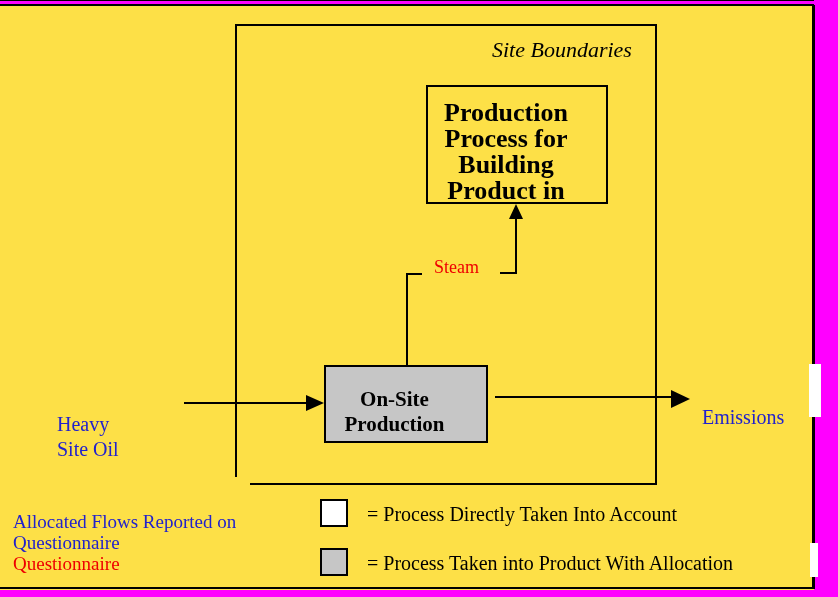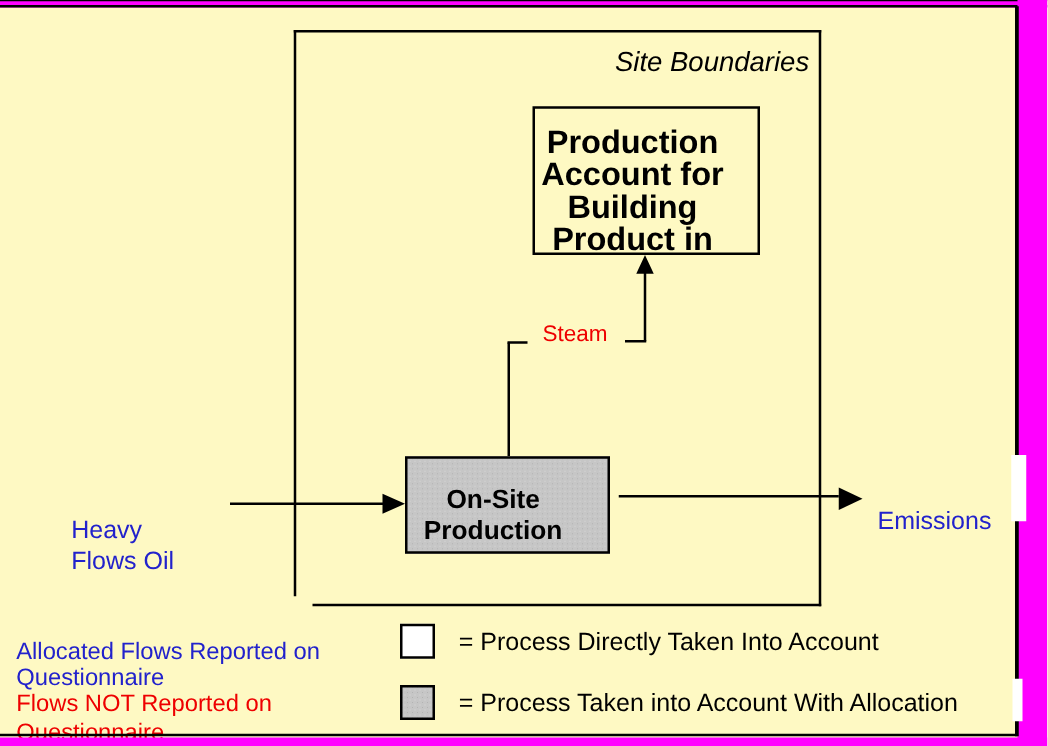--- a/index.html
+++ b/index.html
@@ -1,18 +1,18 @@
 <!DOCTYPE html>
 <html><head>
 <meta charset="utf-8">
 <style>
   html,body{margin:0;padding:0;background:#fff;}
   #canvas{
-    position:relative;width:838px;height:597px;background:#fef9c3;
-    font-family:Liberation Sans, sans-serif;color:#000;overflow:hidden;
+    position:relative;width:838px;height:597px;background:#fde047;
+    font-family:Liberation Serif, serif;color:#000;overflow:hidden;
   }
   .abs{position:absolute;}
   .line{position:absolute;background:#000;}
   .boxborder{position:absolute;border:2px solid #000;box-sizing:border-box;background:transparent;}
   .dither{
     background-color:#c6c6c6;
     background-image:radial-gradient(#d9d9d9 22%, rgba(0,0,0,0) 24%),
                      radial-gradient(#b3b3b3 18%, rgba(0,0,0,0) 20%);
     background-size:4px 4px,4px 4px;
     background-position:0 0,2px 2px;
@@ -33,64 +33,63 @@
   <div class="line" style="left:235px;top:24px;width:422px;height:2px;"></div>
   <div class="line" style="left:235px;top:24px;width:2px;height:453px;"></div>
   <div class="line" style="left:655px;top:24px;width:2px;height:461px;"></div>
   <div class="line" style="left:250px;top:483px;width:407px;height:2px;"></div>
 
   <div class="abs" style="left:492px;top:39px;font-size:22px;line-height:22px;font-style:italic;">Site Boundaries</div>
 
   <div class="boxborder" style="left:426px;top:85px;width:182px;height:119px;border-width:2px;"></div>
   <div class="abs centered bold" style="left:426px;top:100px;width:160px;font-size:26px;line-height:26px;">
     <div>Production</div>
-    <div>Account for</div>
+    <div>Process for</div>
     <div>Building</div>
     <div>Product in</div>
   </div>
 
   <div class="line" style="left:406px;top:274px;width:2px;height:91px;"></div>
   <div class="line" style="left:406px;top:273px;width:16px;height:2px;"></div>
   <div class="abs red" style="left:434px;top:258px;font-size:18px;line-height:18px;">Steam</div>
   <div class="line" style="left:500px;top:272px;width:17px;height:2px;"></div>
   <div class="line" style="left:515px;top:217px;width:2px;height:56px;"></div>
   <div class="ah-up" style="left:509px;top:204px;"></div>
 
   <div class="boxborder dither" style="left:324px;top:365px;width:164px;height:78px;border-width:2px;"></div>
   <div class="abs centered bold" style="left:324px;top:387px;width:141px;font-size:21px;line-height:25px;">
     <div>On-Site</div>
     <div>Production</div>
   </div>
 
   <div class="abs blue" style="left:57px;top:386px;font-size:20px;line-height:25px;">
     <div>Heavy</div>
-    <div>Flows Oil</div>
+    <div>Site Oil</div>
   </div>
   <div class="line" style="left:184px;top:402px;width:124px;height:2px;"></div>
   <div class="ah-right" style="left:306px;top:395px;"></div>
 
   <div class="line" style="left:495px;top:396px;width:176px;height:2px;"></div>
   <div class="ah-right" style="left:671px;top:390px;border-top-width:9px;border-bottom-width:9px;border-left-width:19px;"></div>
   <div class="abs blue" style="left:702px;top:381px;font-size:20px;line-height:20px;">Emissions</div>
 
   <div class="abs blue" style="left:13px;top:485px;font-size:19px;line-height:21px;">
     <div>Allocated Flows Reported on</div>
     <div>Questionnaire</div>
   </div>
 
   <div class="abs red" style="left:13px;top:552px;font-size:19px;line-height:23px;">
-    <div>Flows NOT Reported on</div>
     <div>Questionnaire</div>
   </div>
 
   <div class="boxborder" style="left:320px;top:499px;width:28px;height:28px;background:#fff;"></div>
   <div class="abs" style="left:367px;top:504px;font-size:20px;line-height:20px;">= Process Directly Taken Into Account</div>
 
   <div class="boxborder dither" style="left:320px;top:548px;width:28px;height:28px;"></div>
-  <div class="abs" style="left:367px;top:553px;font-size:20px;line-height:20px;">= Process Taken into Account With Allocation</div>
+  <div class="abs" style="left:367px;top:553px;font-size:20px;line-height:20px;">= Process Taken into Product With Allocation</div>
 
   <div class="abs" style="left:0;top:0;width:838px;height:6px;background:#ff00ff;border-top:1px solid #000;border-bottom:2px solid #000;box-sizing:border-box;z-index:5;"></div>
 
   <div class="abs" style="left:814px;top:0;width:24px;height:597px;background:#ff00ff;z-index:5;"></div>
   <div class="line" style="left:812px;top:5px;width:3px;height:584px;z-index:5;"></div>
 
   <div class="line" style="left:0;top:587px;width:814px;height:2px;z-index:5;"></div>
   <div class="abs" style="left:0;top:590px;width:838px;height:7px;background:#ff00ff;z-index:5;"></div>
 
   <div class="abs" style="left:809px;top:364px;width:12px;height:53px;background:#fff;z-index:6;"></div>

